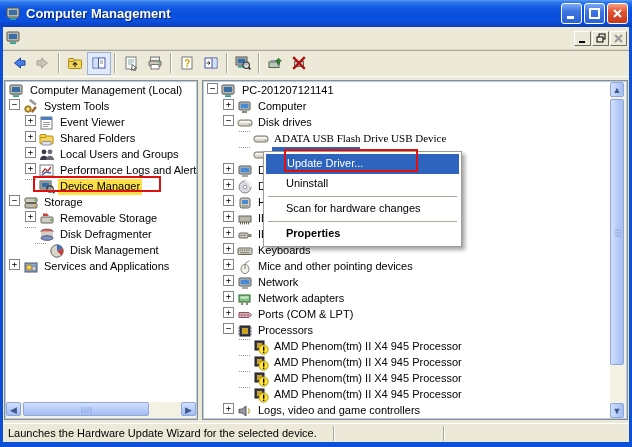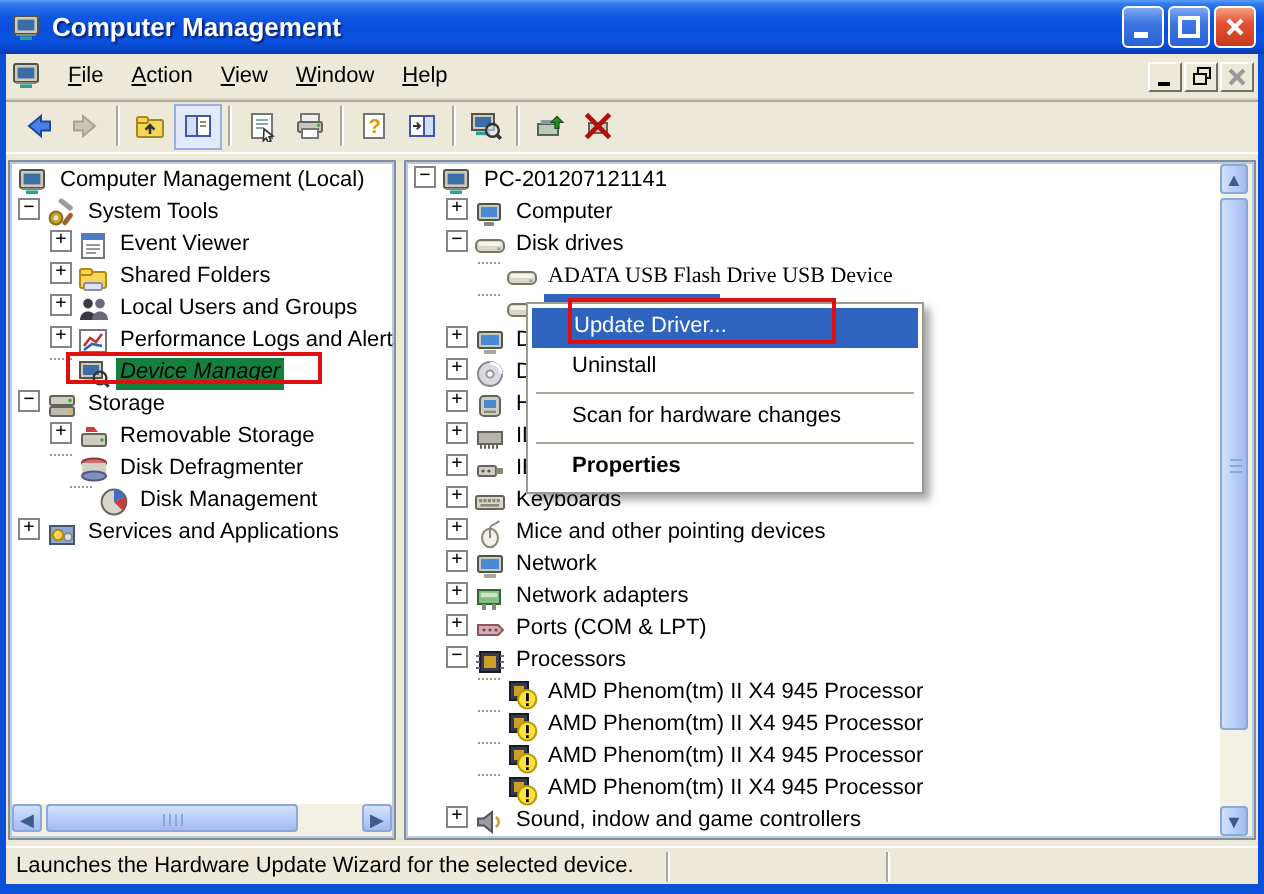--- a/index.html
+++ b/index.html
@@ -35,21 +35,21 @@
   .panel{position:absolute;background:#fff;border:1px solid #828F9C;box-shadow:0 0 0 1px #BDCBDC inset;overflow:hidden;}
   .panel.left{left:1px;top:3px;width:194px;height:340px;}
   .panel.right{left:199px;top:3px;width:426px;height:340px;}
   .tree{position:absolute;left:2px;top:2px;right:2px;bottom:2px;}
   .trow{position:absolute;height:16px;display:flex;white-space:nowrap;}
   .exp{width:11px;height:11px;border:1px solid #848484;background:#fff;flex:0 0 auto;
     font:9px "DejaVu Sans Mono",monospace;line-height:9px;text-align:center;margin-right:3px;}
   .stub{width:11px;height:1px;border-top:1px dotted #9C9A8C;flex:0 0 auto;margin-right:3px;}
   .ticon{width:16px;height:16px;flex:0 0 auto;margin-right:3px;}
   .tlabel{padding:1px 2px;}
-  .tlabel.pale{background:#15803d;font-style:italic;}
+  .tlabel.pale{background:#fde047;}
   .tlabel.bluebar{background:#2E63BE;color:#fff;min-width:88px;height:14px;}
   
   .sb-track{position:absolute;background:#F3F1E4;}
   .sb-btn,.sb-thumb{background:linear-gradient(90deg,#D3E0FC,#B4CAF8 60%,#A4BCF0);border:1px solid #8CA8D8;border-radius:2px;}
   .sb-h .sb-btn,.sb-h .sb-thumb{background:linear-gradient(180deg,#D3E0FC,#B4CAF8 60%,#A4BCF0);}
   .sb-arrow{font-size:9px;color:#3C5A8C;line-height:14px;text-align:center;}
   .hsb{left:1px;bottom:1px;height:16px;right:1px;}
   .vsb{top:1px;right:1px;width:16px;bottom:1px;}
   
   .ctxmenu{position:absolute;left:263px;top:151px;width:199px;background:#fff;border:1px solid #9E9A90;
@@ -106,27 +106,20 @@
 
   <div class="menubar">
     <span class="ticon16">
         <svg width="16" height="16" viewBox="0 0 16 16">
           <rect x="1" y="2" width="12" height="9" rx="1" fill="#cdcaba" stroke="#55524a"></rect>
           <rect x="2.8" y="3.8" width="8.4" height="5.4" fill="#3a6ea5"></rect>
           <rect x="4" y="12.2" width="6" height="1.8" fill="#2aa198"></rect>
           <rect x="2" y="11" width="10" height="1" fill="#8a8878"></rect>
         </svg>
       </span>
-    <span id="menu-items" style="display:flex;">
-        <span class="menuitem"><u>F</u>ile</span>
-        <span class="menuitem"><u>A</u>ction</span>
-        <span class="menuitem"><u>V</u>iew</span>
-        <span class="menuitem"><u>W</u>indow</span>
-        <span class="menuitem"><u>H</u>elp</span>
-      </span>
     <span class="mdis">
       <span class="mdibtn">
           <svg width="9" height="9">
             <rect x="1" y="7" width="6" height="2" fill="#000"></rect>
           </svg>
         </span>
       <span class="mdibtn">
           <svg width="10" height="10">
             <rect x="3" y="1" width="6" height="5" fill="none" stroke="#000"></rect>
             <rect x="1" y="4" width="6" height="5" fill="#ECE9D8" stroke="#000"></rect>
@@ -661,21 +654,21 @@
             <span class="tlabel">AMD Phenom(tm) II X4 945 Processor</span>
           </div>
           <div class="trow" style="top: 320px; left: 18px;">
             <span class="exp">+</span>
             <span class="ticon">
               <svg width="16" height="16" viewBox="0 0 16 16">
                 <path d="M2 6.2 h3 l4 -3.2 v10 l-4 -3.2 h-3 z" fill="#9a9aa4" stroke="#55525a"></path>
                 <path d="M11 5.5 q2.8 2.5 0 5" fill="none" stroke="#C9A227" stroke-width="1.3"></path>
               </svg>
             </span>
-            <span class="tlabel">Sound, indow and game controllers</span>
+            <span class="tlabel">Logs, video and game controllers</span>
           </div>
         </div>
       <div class="sb-track vsb">
         <div class="sb-btn sb-arrow" style="position:absolute;top:0;left:0;width:14px;height:15px;">▲</div>
         <div class="sb-thumb" style="position:absolute;top:17px;left:0;width:14px;height:266px;">
             <svg width="14" height="266">
               <g stroke="#8CA8D8">
                 <line x1="4" y1="130" x2="10" y2="130"></line>
                 <line x1="4" y1="133" x2="10" y2="133"></line>
                 <line x1="4" y1="136" x2="10" y2="136"></line>

